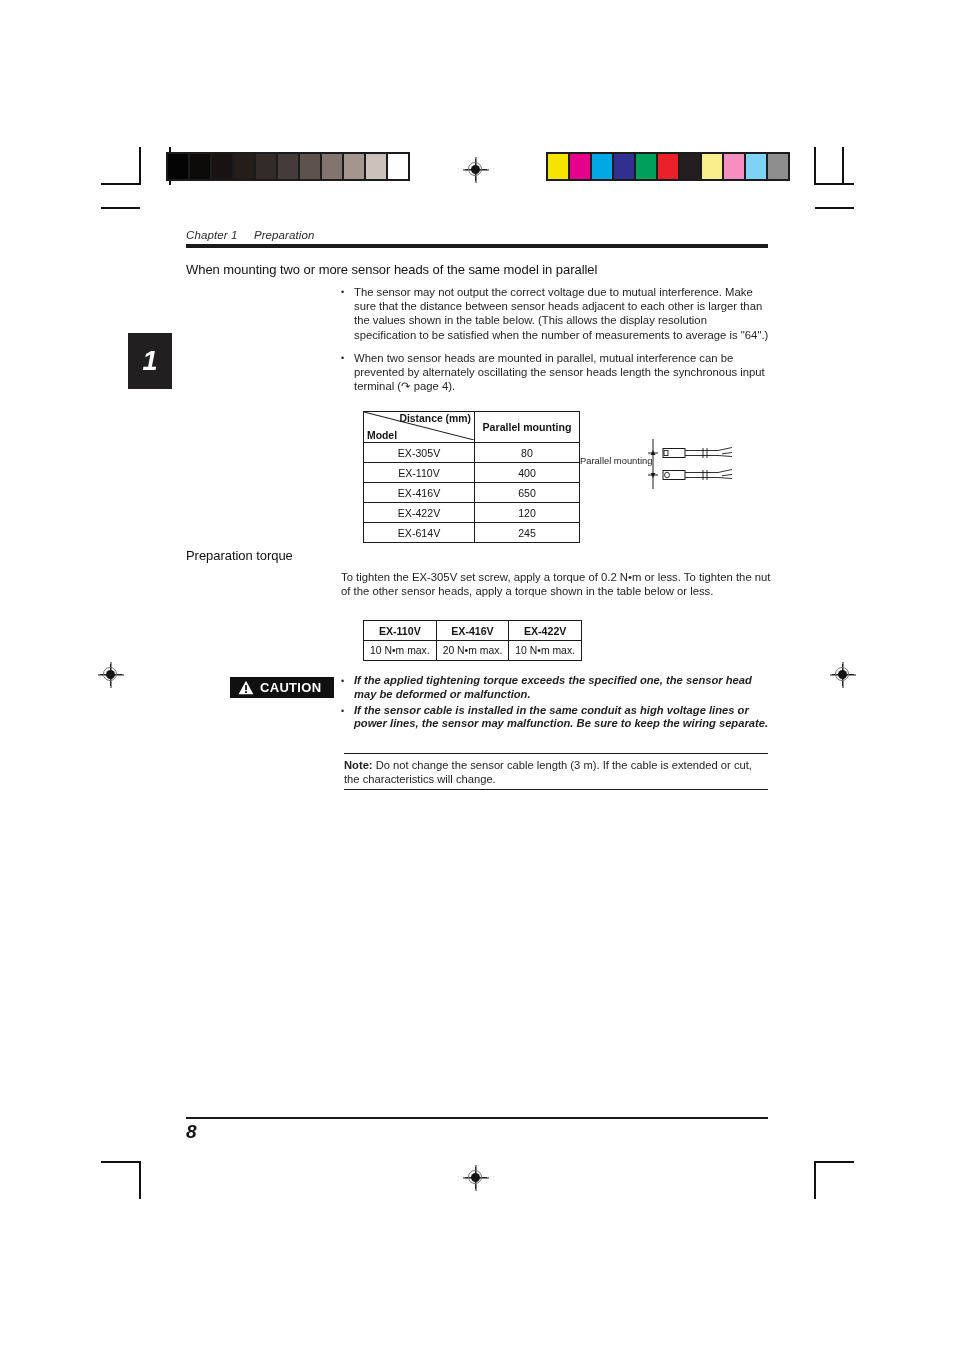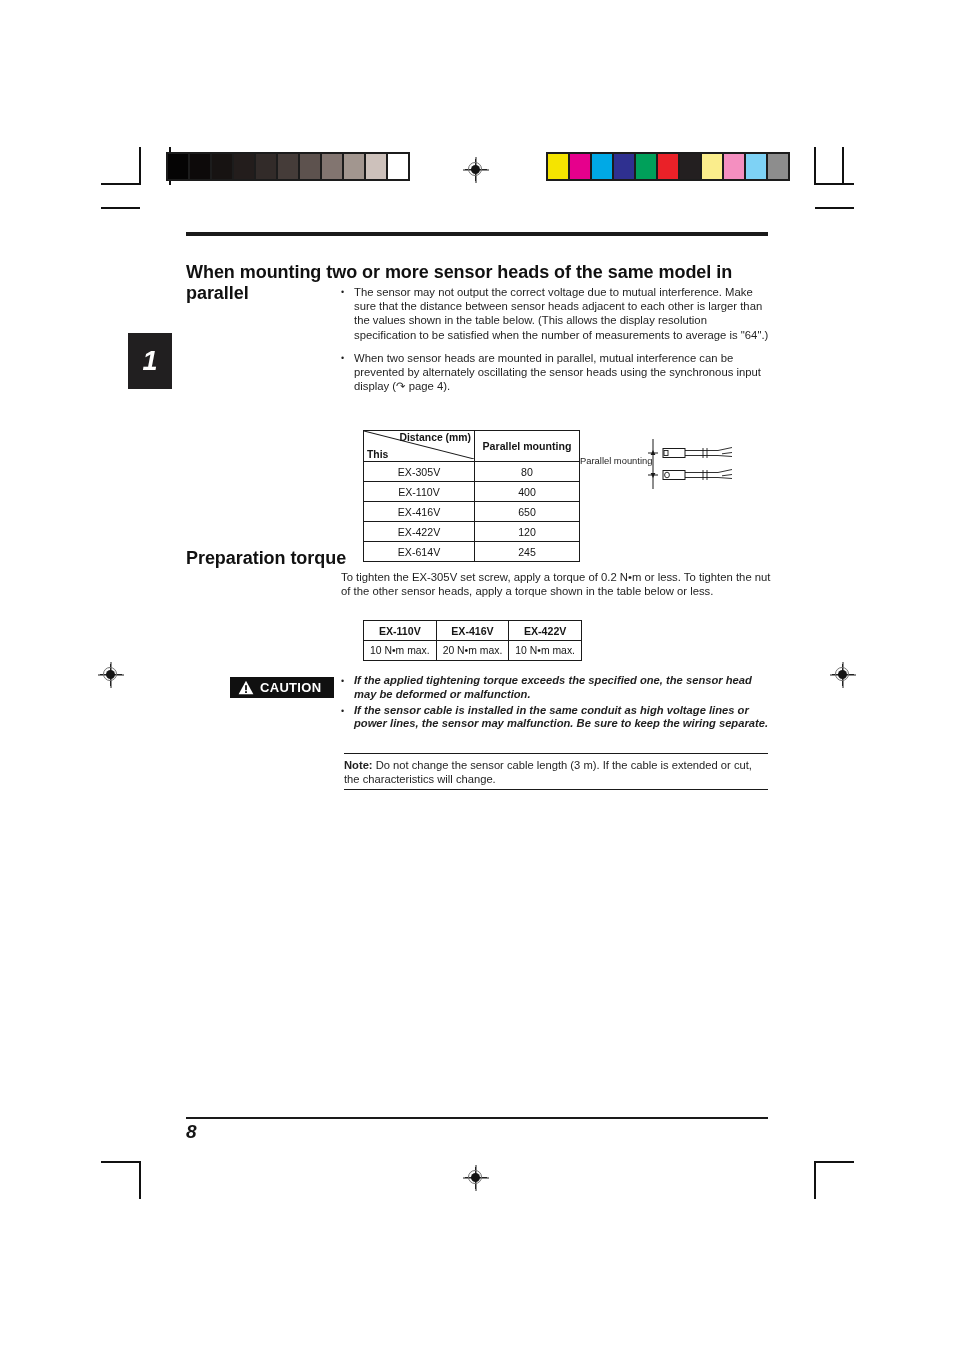--- a/index.html
+++ b/index.html
@@ -110,22 +110,22 @@
     font-weight: bold;
     display: flex;
     align-items: center;
     justify-content: center;
     font-style: italic;
   }
 
   
   .section-title {
     position: absolute;
-    font-size: 18px;
-    font-weight: bold;
+    font-size: 13px;
+    font-weight: normal;
     color: #111;
     letter-spacing: -.05px;
   }
   #title-parallel { left: 186px; top: 262px; width: 600px; }
   #title-torque   { left: 186px; top: 548px; }
 
   .bullets {
     position: absolute;
     left: 341px;
     top: 285px;
@@ -164,21 +164,21 @@
     font-size: 10.6px;
     color: #141414;
   }
   table.doc td, table.doc th {
     border: 1.1px solid #1a1a1a;
     padding: 2px 4px;
     text-align: center;
     font-weight: normal;
   }
 
-  #tbl-distance { left: 363px; top: 430px; }
+  #tbl-distance { left: 363px; top: 411px; }
   #tbl-distance td, #tbl-distance th { height: 15px; }
   #tbl-distance .col-model { width: 110px; }
   #tbl-distance .col-val   { width: 96px; }
 
   .splitcell {
     position: relative;
     height: 30px !important;
     padding: 0 !important;
   }
   .splitcell .diag {
@@ -380,47 +380,48 @@
     <div class="sw" style="background: rgb(0, 160, 90);"></div>
     <div class="sw" style="background: rgb(234, 33, 40);"></div>
     <div class="sw" style="background: rgb(35, 31, 32);"></div>
     <div class="sw" style="background: rgb(250, 237, 140);"></div>
     <div class="sw" style="background: rgb(244, 143, 192);"></div>
     <div class="sw" style="background: rgb(126, 210, 245);"></div>
     <div class="sw" style="background: rgb(141, 141, 141);"></div>
   </div>
 
 <div class="page-head">
+  <div class="chapter-line">Chapter 1     Preparation</div>
   <div class="rule"></div>
 </div>
 
 <div class="chapter-tab">1</div>
 
 <div class="section-title" id="title-parallel">When mounting two or more sensor heads of the same model in parallel</div>
 
 <div class="bullets">
   <div class="bullet">
     <span class="dot">•</span>
     <span class="txt"><span>The sensor may not output the correct voltage due to mutual interference. Make sure that the distance between sensor heads adjacent to each other is larger than the values shown in the table below. (This allows the display resolution specification to be satisfied when the number of measurements to average is "64".)</span></span>
   </div>
   <div class="bullet">
     <span class="dot">•</span>
-    <span class="txt"><span>When two sensor heads are mounted in parallel, mutual interference can be prevented by alternately oscillating the sensor heads using the synchronous input display (↷ </span><span class="ital">page 4</span><span>).</span></span>
+    <span class="txt"><span>When two sensor heads are mounted in parallel, mutual interference can be prevented by alternately oscillating the sensor heads length the synchronous input terminal (↷ </span><span class="ital">page 4</span><span>).</span></span>
   </div>
 </div>
 
 <table class="doc" id="tbl-distance">
   <tbody>
       <tr>
     <th class="splitcell col-model">
       <svg class="diag" viewBox="0 0 118 30" preserveAspectRatio="none">
         <line x1="0" y1="0" x2="118" y2="30" stroke="#1a1a1a" stroke-width="1.1"></line>
       </svg>
       <span class="lbl-tr">Distance (mm)</span>
-      <span class="lbl-bl">This</span>
+      <span class="lbl-bl">Model</span>
     </th>
     <th class="hd-parallel col-val">Parallel mounting</th>
   </tr>
   <tr>
     <td>EX-305V</td>
     <td>80</td>
   </tr>
   <tr>
     <td>EX-110V</td>
     <td>400</td>

